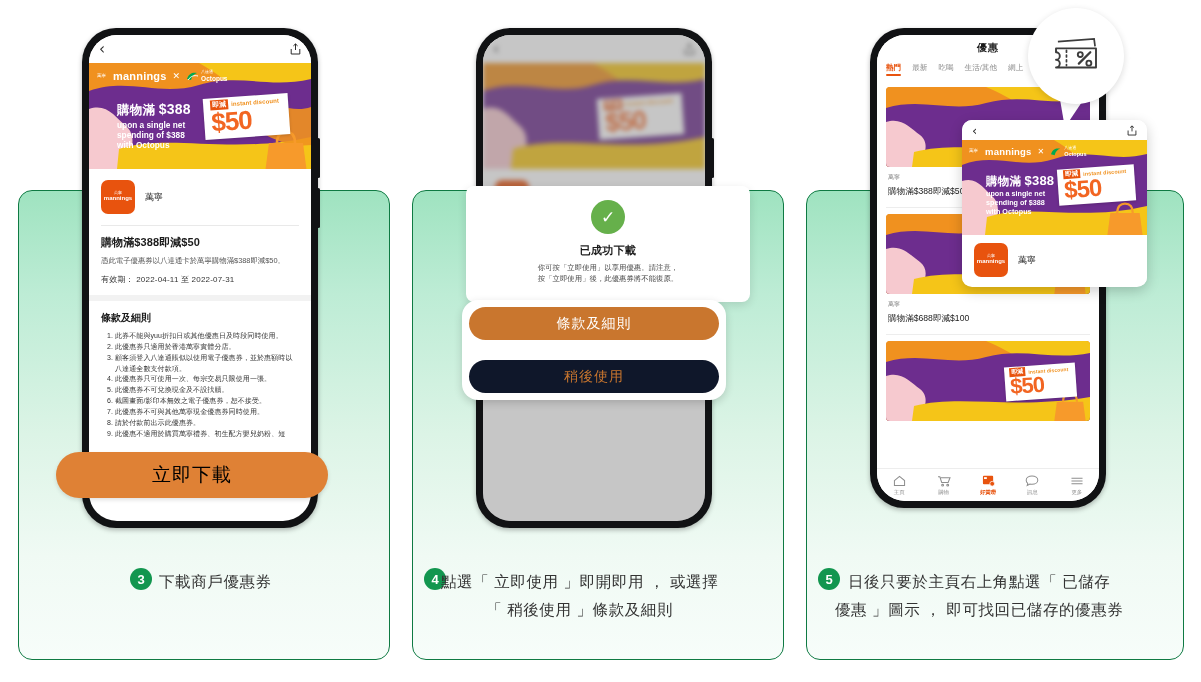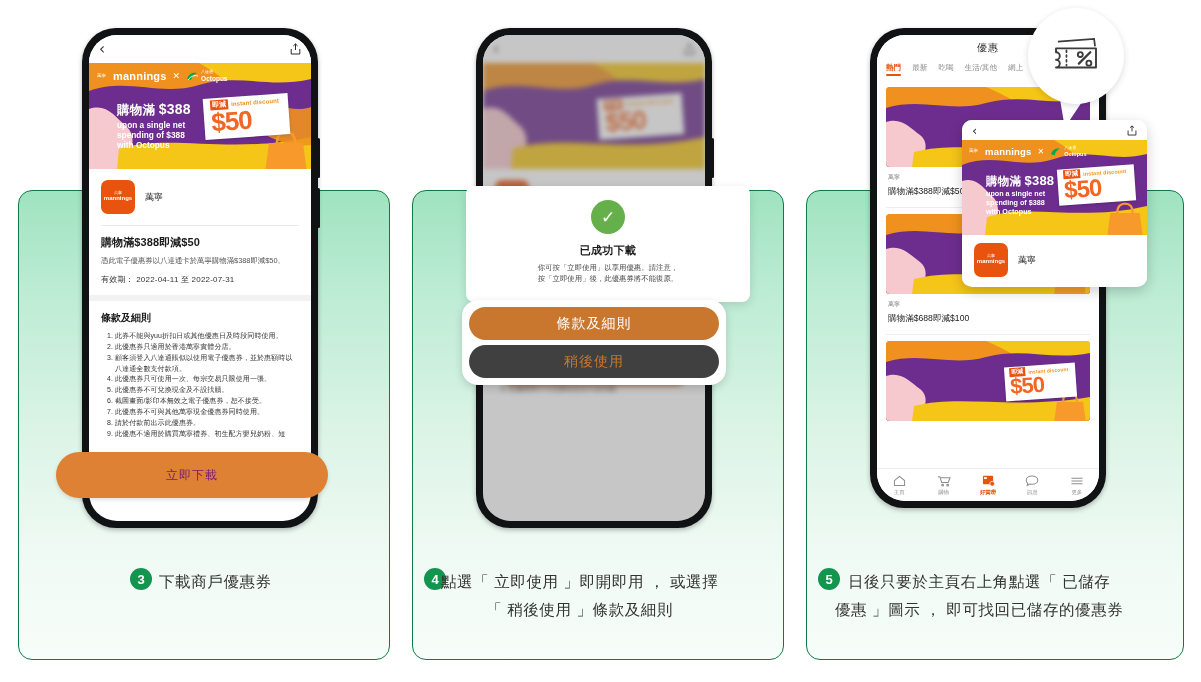--- a/index.html
+++ b/index.html
@@ -97,22 +97,22 @@
   .ds{font-size:7.4px;color:#555;margin-top:6px;line-height:1.35;}
   .vd{font-size:8px;color:#333;margin-top:8px;letter-spacing:.2px;}
   .sep{height:6px;background:#f2f2f2;}
   .tnc-h{font-size:10px;font-weight:700;color:#1b1b1b;padding:10px 12px 0;}
   ol.tnc{margin:6px 0 0;padding:0 12px 0 26px;}
   ol.tnc li{font-size:7px;color:#333;line-height:1.55;letter-spacing:.1px;}
 
   
   .cta{
     position:absolute;left:-26px;bottom:14px;width:272px;height:46px;border-radius:23px;
-    background:#df8135;color:#701a75;display:flex;align-items:center;justify-content:center;
-    font-size:12px;letter-spacing:1px;z-index:30;border:none;cursor:pointer;
+    background:#df8135;color:#000000;display:flex;align-items:center;justify-content:center;
+    font-size:19px;letter-spacing:1px;z-index:30;border:none;cursor:pointer;
     box-shadow:0 2px 4px rgba(0,0,0,.12);
   }
   .cta-inner{
     position:absolute;left:18px;right:18px;bottom:9px;height:20px;border-radius:11px;background:#c9762e;
     display:flex;align-items:center;justify-content:center;color:#fff;font-size:8px;
   }
 
   
   .blurwrap{filter:blur(2.4px);}
   .dim{position:absolute;inset:0;background:rgba(120,120,120,.42);z-index:8;}
@@ -132,25 +132,25 @@
   .btnsheet{
     position:absolute;left:-16px;right:-16px;top:273px;z-index:24;
     background:#fff;border-radius:16px;padding:7px;
     box-shadow:0 3px 9px rgba(0,0,0,.16);
   }
   .btn{
     display:block;width:100%;border:none;height:33px;border-radius:17px;
     font-size:14px;letter-spacing:1px;cursor:pointer;font-family:inherit;
   }
   .btn-primary{background:#c9762e;color:#fff;}
-  .btn-secondary{background:#404040;color:#c9762e;margin-top:5px;}
+  .btn-secondary{background:#0f172a;color:#c9762e;margin-top:20px;}
 
   
   .p3head{height:26px;display:flex;align-items:center;justify-content:center;background:#fff;}
-  .p3title{font-size:10px;font-weight:400;color:#1b1b1b;letter-spacing:1px;}
+  .p3title{font-size:10px;font-weight:700;color:#1b1b1b;letter-spacing:1px;}
   .tabs{display:flex;gap:11px;padding:2px 9px 5px;background:#fff;}
   .tab{font-size:7.6px;color:#8d8d8d;position:relative;padding-bottom:3px;cursor:pointer;white-space:nowrap;}
   .tab.active{color:#e8530e;font-weight:700;}
   .tab.active:after{content:"";position:absolute;left:0;right:0;bottom:0;height:2px;background:#e8530e;border-radius:1px;}
 
   .listscroll{background:#fff;}
   .citem{padding:0 9px;}
   .cbanner{position:relative;height:80px;border-radius:4px;overflow:hidden;margin-top:6px;background:#f0911f;}
   .cmeta{padding:6px 2px 9px;}
   .cm-shop{font-size:6px;color:#7a7a7a;}

